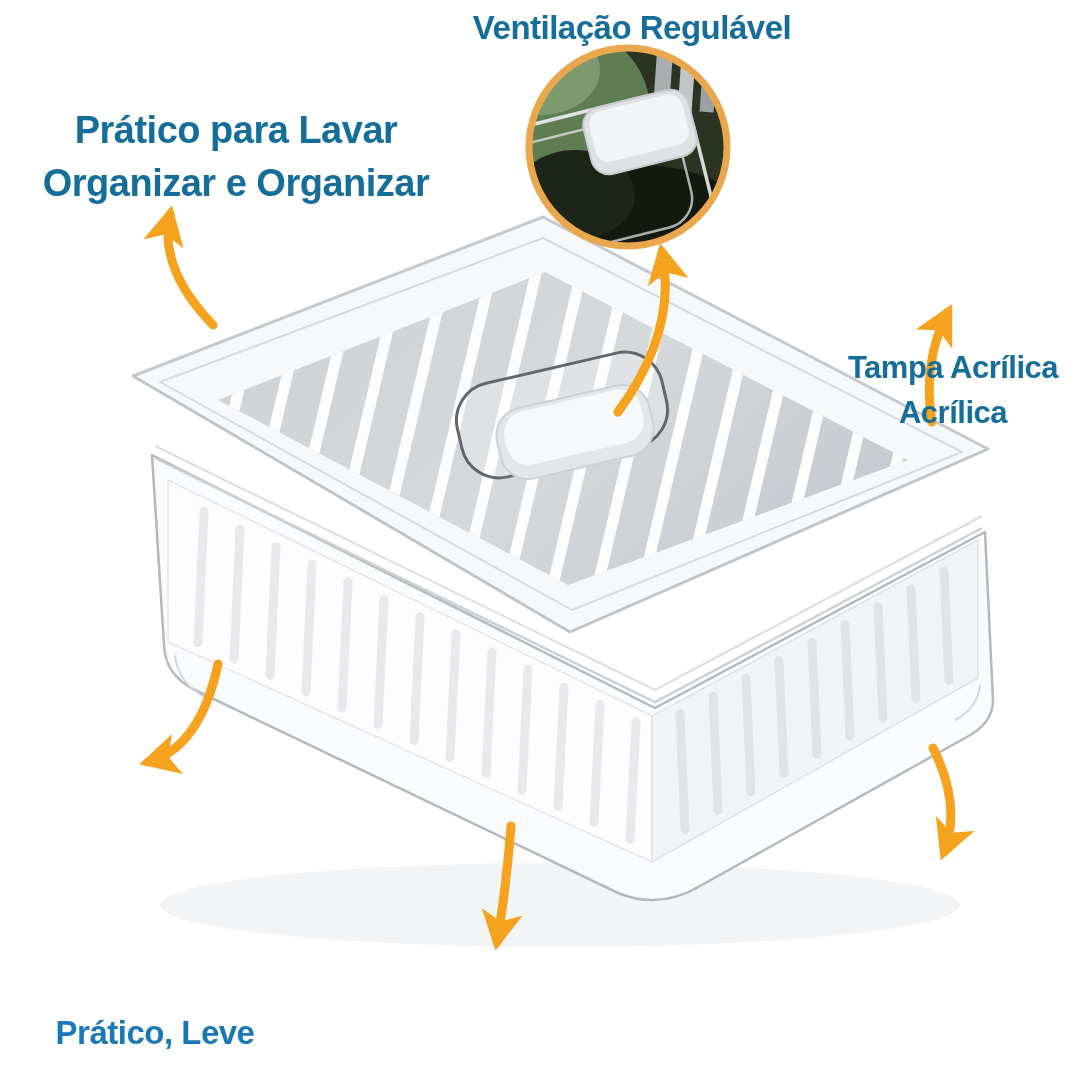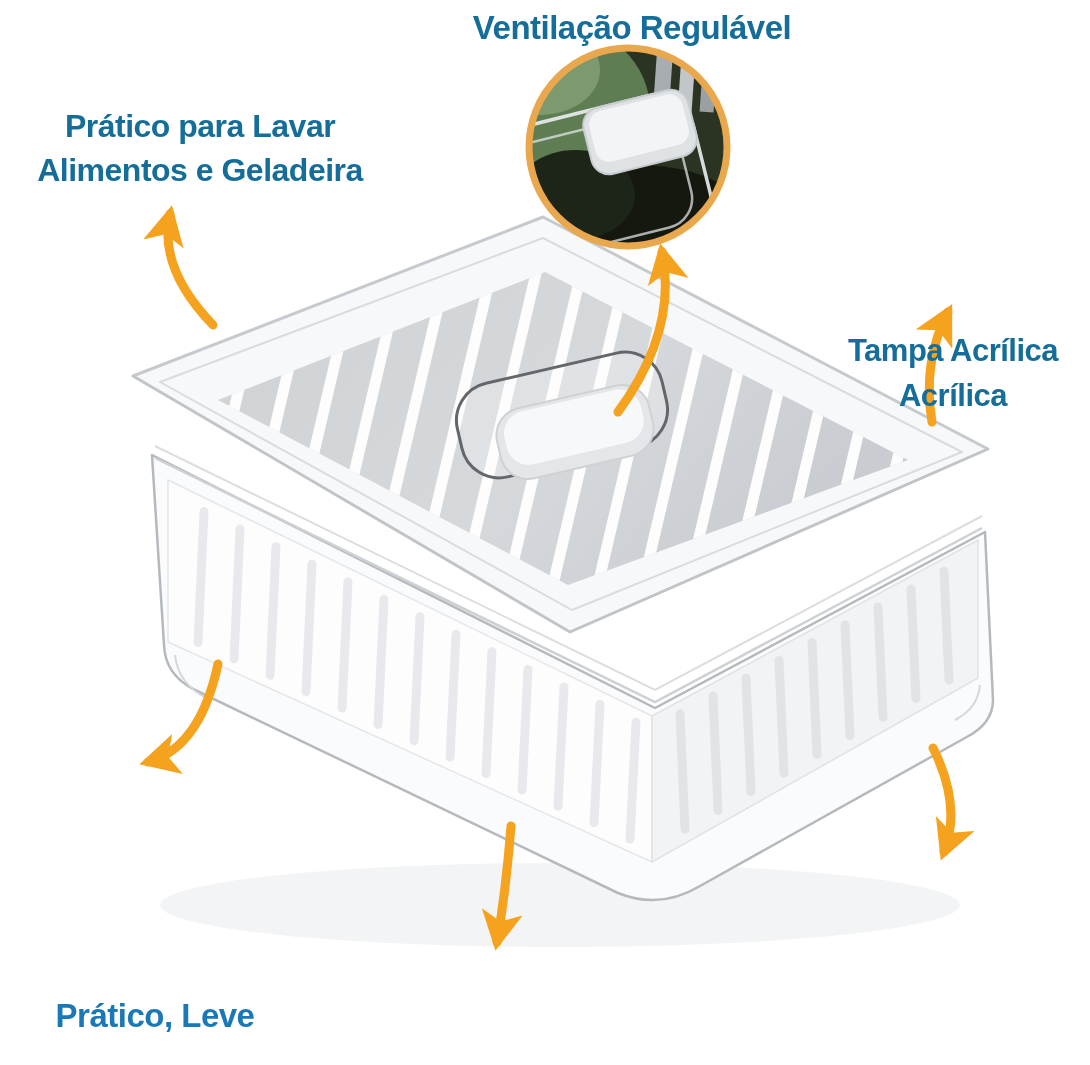--- a/index.html
+++ b/index.html
@@ -14,21 +14,21 @@
   .callout{
     position:absolute;
     font-weight:bold;
     text-align:center;
     line-height:1.32;
     letter-spacing:-0.5px;
   }
   .c-teal{color:#146E99;}
   .c-blue{color:#1B78B7;}
   #title-ventilation{left:382px;top:6px;width:500px;font-size:33px;}
-  #label-wash{left:0px;top:60px;width:400px;font-size:32px;line-height:1.4;}
+  #label-wash{left:0px;top:60px;width:400px;font-size:38px;line-height:1.4;padding-left:36px;}
   #label-lid{left:818px;top:196px;width:270px;font-size:31px;line-height:1.45;}
   #label-light{left:10px;top:770px;width:290px;font-size:33px;line-height:1.42;}
   svg{position:absolute;left:0;top:0;}
   #product-svg{z-index:1;}
   #inset-svg{z-index:3;}
   #arrows-svg{z-index:4;}
   .txt{position:relative;z-index:5;}
 </style>
 </head>
 <body>
@@ -169,21 +169,21 @@
       <path d="M 218 664 Q 200 748 148 762" marker-end="url(#ah)"></path>
       <path d="M 933 748 Q 962 806 944 852" marker-end="url(#ah)"></path>
       <path d="M 511 826 Q 506 890 497 942" marker-end="url(#ah)"></path>
     </g>
   </svg>
 
   <div class="callout c-teal txt" id="title-ventilation">Ventilação Regulável</div>
 
   <div class="callout c-teal txt" id="label-wash">
     <div>Prático para Lavar</div>
-    <div>Alimentos e Geladeira</div>
+    <div>Organizar e Organizar</div>
   </div>
 
   <div class="callout c-teal txt" id="label-lid">
     <div>Tampa Acrílica</div>
     <div>Acrílica</div>
   </div>
 
   <div class="callout c-blue txt" id="label-light">
     <div>Prático, Leve</div>
 

